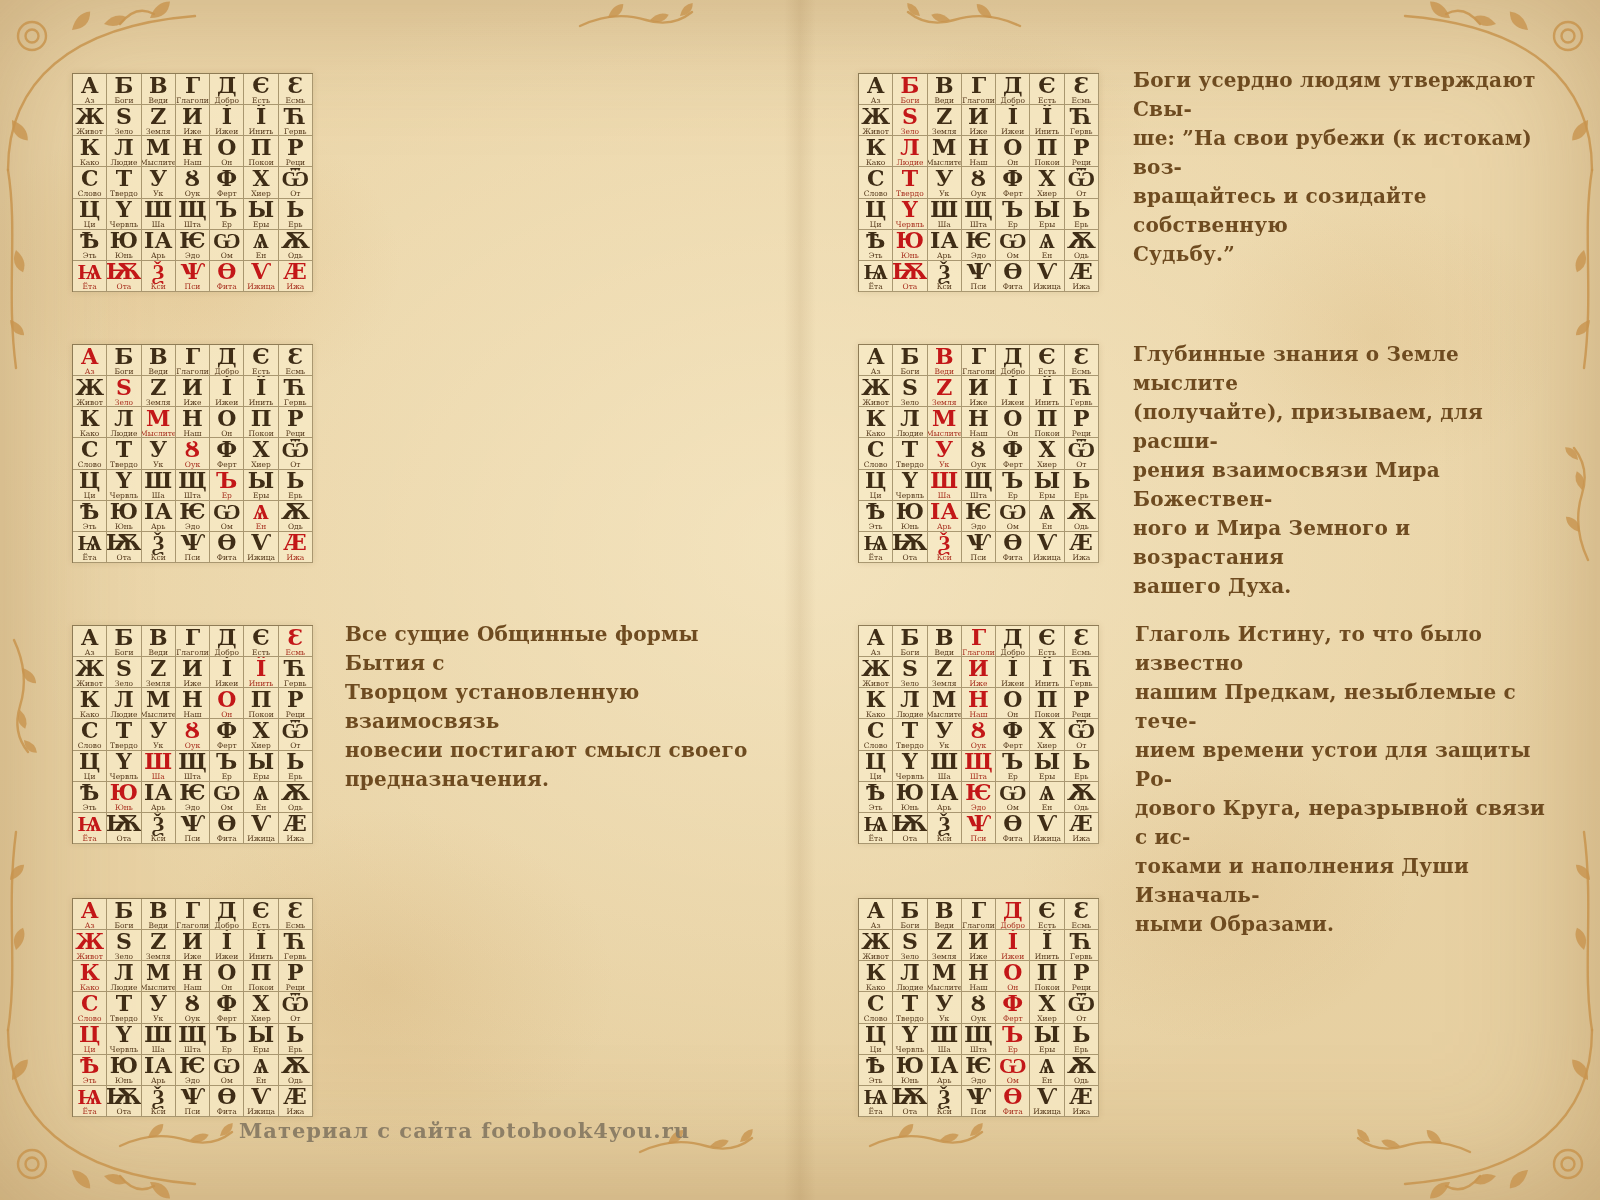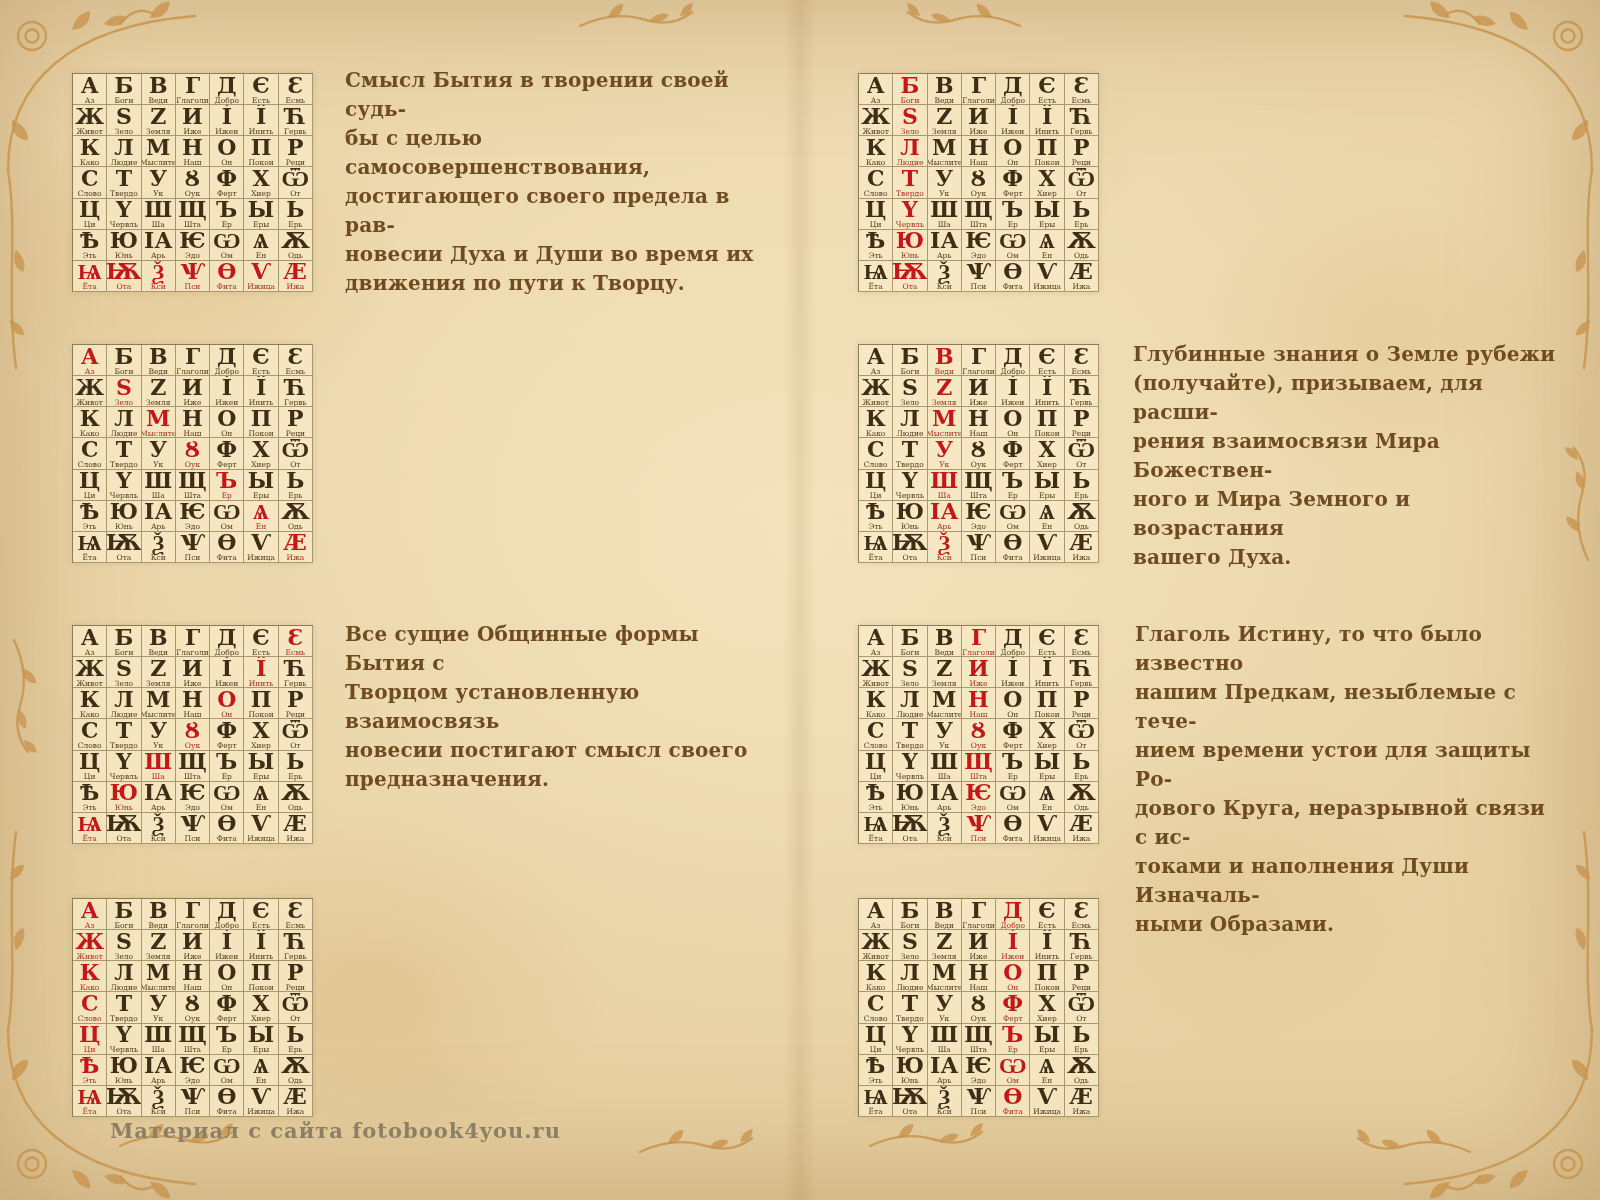--- a/index.html
+++ b/index.html
@@ -39,21 +39,21 @@
   .gname{font-size:7.5px;line-height:9px;color:#55391b;white-space:nowrap;}
   .cell.red .glyph{color:var(--red,#c31718);}
   .cell.red .gname{color:#a8301f;}
 
   .passage{
     position:absolute;white-space:pre-line;
     font-weight:bold;font-size:20px;line-height:29px;
     color:var(--text,#6e4b20);letter-spacing:0.2px;
   }
   .footer{
-    position:absolute;left:110px;top:1118px;width:580px;text-align:left;
+    position:absolute;left:110px;top:1118px;width:580px;text-align:right;
     font-weight:bold;font-size:21px;letter-spacing:1px;color:#8d7f66;
   }
 </style>
 </head>
 <body>
 
 <div class="sheet">
 
   <svg class="ornaments" width="1600" height="1200" viewBox="0 0 1600 1200">
     <defs>
@@ -287,25 +287,20 @@
       </div>
       <div class="cell red">
         <div class="glyph">Ѵ</div>
         <div class="gname">Ижица</div>
       </div>
       <div class="cell red">
         <div class="glyph">Ӕ</div>
         <div class="gname">Ижа</div>
       </div>
     </div>
-  <div class="passage" style="left:345px;top:66px;width:416px">Смысл Бытия в творении своей судь-
-бы с целью самосовершенствования,
-достигающего своего предела в рав-
-новесии Духа и Души во время их
-движения по пути к Творцу.</div>
 
   <div class="bukvitsa-grid" style="left:858px;top:73px">
       <div class="cell">
         <div class="glyph">А</div>
         <div class="gname">Аз</div>
       </div>
       <div class="cell red">
         <div class="glyph">Б</div>
         <div class="gname">Боги</div>
       </div>
@@ -491,20 +486,24 @@
       </div>
       <div class="cell">
         <div class="glyph">Ѵ</div>
         <div class="gname">Ижица</div>
       </div>
       <div class="cell">
         <div class="glyph">Ӕ</div>
         <div class="gname">Ижа</div>
       </div>
     </div>
+  <div class="passage" style="left:1133px;top:66px;width:424px">Боги усердно людям утверждают Свы-
+ше: ”На свои рубежи (к истокам) воз-
+вращайтесь и созидайте собственную
+Судьбу.”</div>
 
   <div class="bukvitsa-grid" style="left:72px;top:344px">
       <div class="cell red">
         <div class="glyph">А</div>
         <div class="gname">Аз</div>
       </div>
       <div class="cell">
         <div class="glyph">Б</div>
         <div class="gname">Боги</div>
       </div>
@@ -889,21 +888,21 @@
       </div>
       <div class="cell">
         <div class="glyph">Ѵ</div>
         <div class="gname">Ижица</div>
       </div>
       <div class="cell">
         <div class="glyph">Ӕ</div>
         <div class="gname">Ижа</div>
       </div>
     </div>
-  <div class="passage" style="left:1133px;top:340px;width:424px">Глубинные знания о Земле рубежи
+  <div class="passage" style="left:1133px;top:340px;width:424px">Глубинные знания о Земле мыслите
 (получайте), призываем, для расши-
 рения взаимосвязи Мира Божествен-
 ного и Мира Земного и возрастания
 вашего Духа.</div>
 
   <div class="bukvitsa-grid" style="left:72px;top:625px">
       <div class="cell">
         <div class="glyph">А</div>
         <div class="gname">Аз</div>
       </div>

